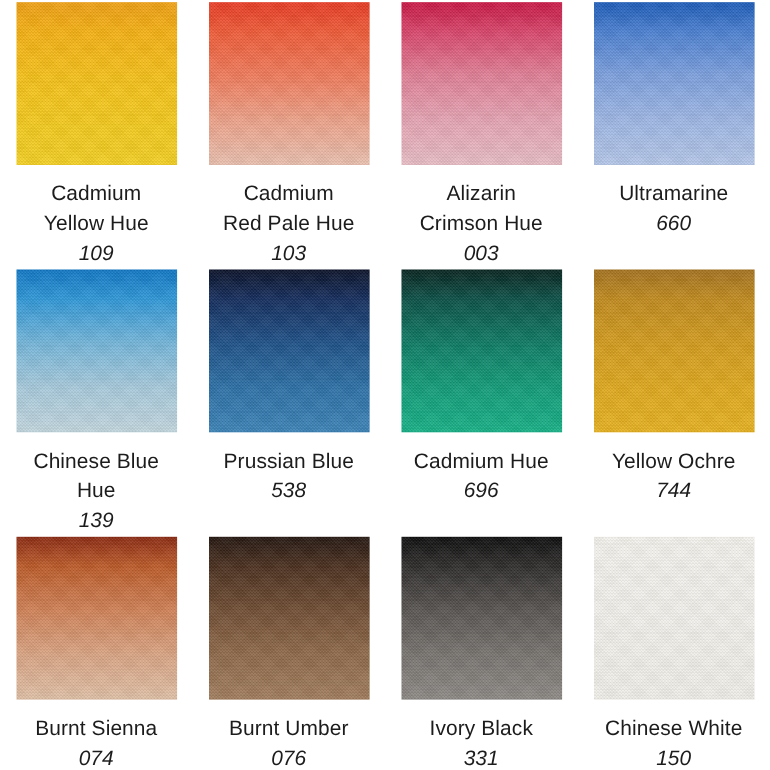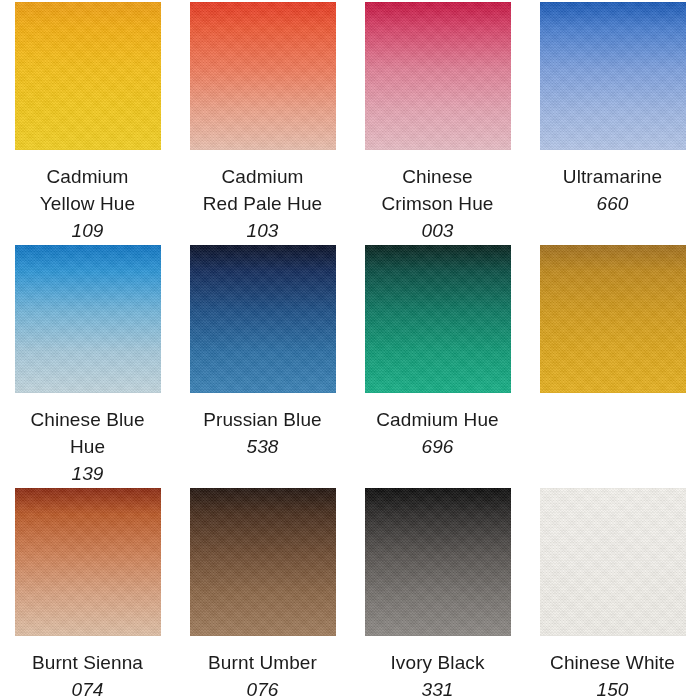--- a/index.html
+++ b/index.html
@@ -85,21 +85,21 @@
       <div class="swatch-chip" style="background: linear-gradient(rgb(232, 58, 35) 0%, rgb(239, 90, 54) 18%, rgb(240, 122, 90) 45%, rgb(237, 161, 136) 72%, rgb(233, 191, 174) 100%);"></div>
       <div class="swatch-caption">
         <span class="swatch-name">Cadmium
 Red Pale Hue</span>
         <span class="swatch-code">103</span>
       </div>
     </div>
     <div class="swatch-cell">
       <div class="swatch-chip" style="background: linear-gradient(rgb(200, 21, 67) 0%, rgb(216, 68, 106) 18%, rgb(224, 127, 150) 45%, rgb(229, 163, 178) 72%, rgb(231, 188, 196) 100%);"></div>
       <div class="swatch-caption">
-        <span class="swatch-name">Chinese
+        <span class="swatch-name">Alizarin
 Crimson Hue</span>
         <span class="swatch-code">003</span>
       </div>
     </div>
     <div class="swatch-cell">
       <div class="swatch-chip" style="background: linear-gradient(rgb(26, 90, 184) 0%, rgb(74, 127, 208) 18%, rgb(124, 159, 221) 45%, rgb(157, 182, 228) 72%, rgb(180, 198, 232) 100%);"></div>
       <div class="swatch-caption">
         <span class="swatch-name">Ultramarine</span>
         <span class="swatch-code">660</span>
       </div>
@@ -121,20 +121,24 @@
     </div>
     <div class="swatch-cell">
       <div class="swatch-chip" style="background: linear-gradient(rgb(7, 35, 31) 0%, rgb(10, 79, 69) 18%, rgb(13, 122, 99) 45%, rgb(17, 155, 119) 72%, rgb(22, 176, 134) 100%);"></div>
       <div class="swatch-caption">
         <span class="swatch-name">Cadmium Hue</span>
         <span class="swatch-code">696</span>
       </div>
     </div>
     <div class="swatch-cell">
       <div class="swatch-chip" style="background: linear-gradient(rgb(163, 113, 31) 0%, rgb(192, 138, 29) 18%, rgb(210, 155, 28) 45%, rgb(222, 168, 29) 72%, rgb(230, 177, 31) 100%);"></div>
+      <div class="swatch-caption">
+        <span class="swatch-name">Yellow Ochre</span>
+        <span class="swatch-code">744</span>
+      </div>
     </div>
     <div class="swatch-cell">
       <div class="swatch-chip" style="background: linear-gradient(rgb(140, 42, 18) 0%, rgb(188, 90, 40) 18%, rgb(207, 128, 85) 45%, rgb(217, 163, 130) 72%, rgb(223, 191, 165) 100%);"></div>
       <div class="swatch-caption">
         <span class="swatch-name">Burnt Sienna</span>
         <span class="swatch-code">074</span>
       </div>
     </div>
     <div class="swatch-cell">
       <div class="swatch-chip" style="background: linear-gradient(rgb(36, 22, 16) 0%, rgb(74, 47, 30) 18%, rgb(111, 76, 50) 45%, rgb(141, 104, 72) 72%, rgb(160, 124, 92) 100%);"></div>

